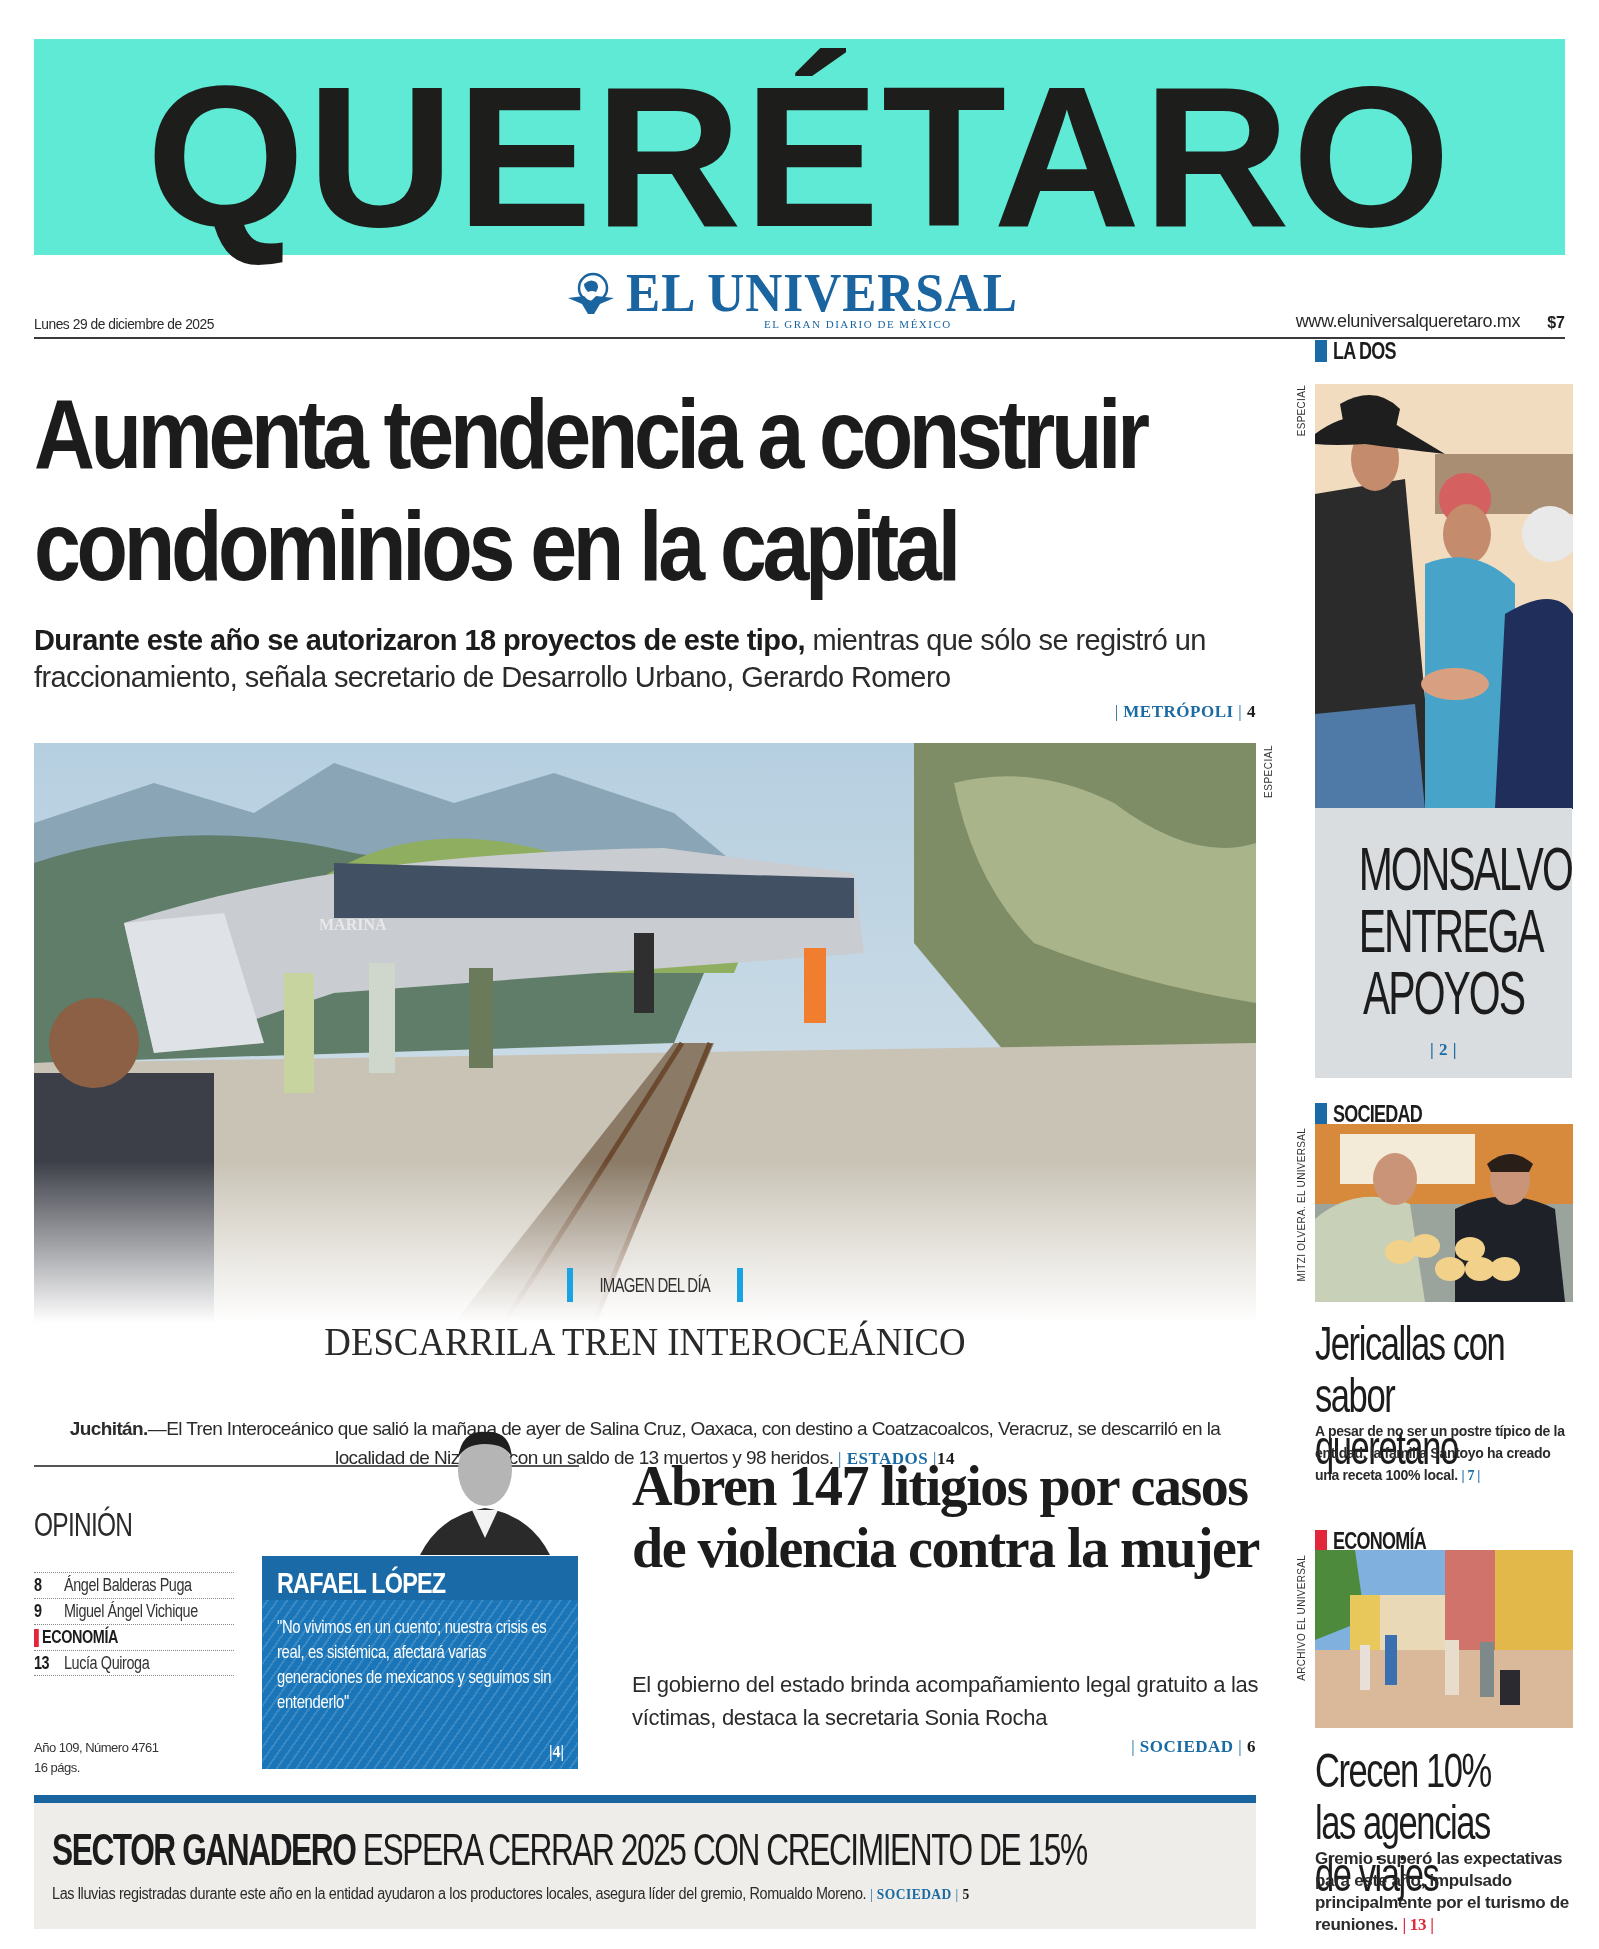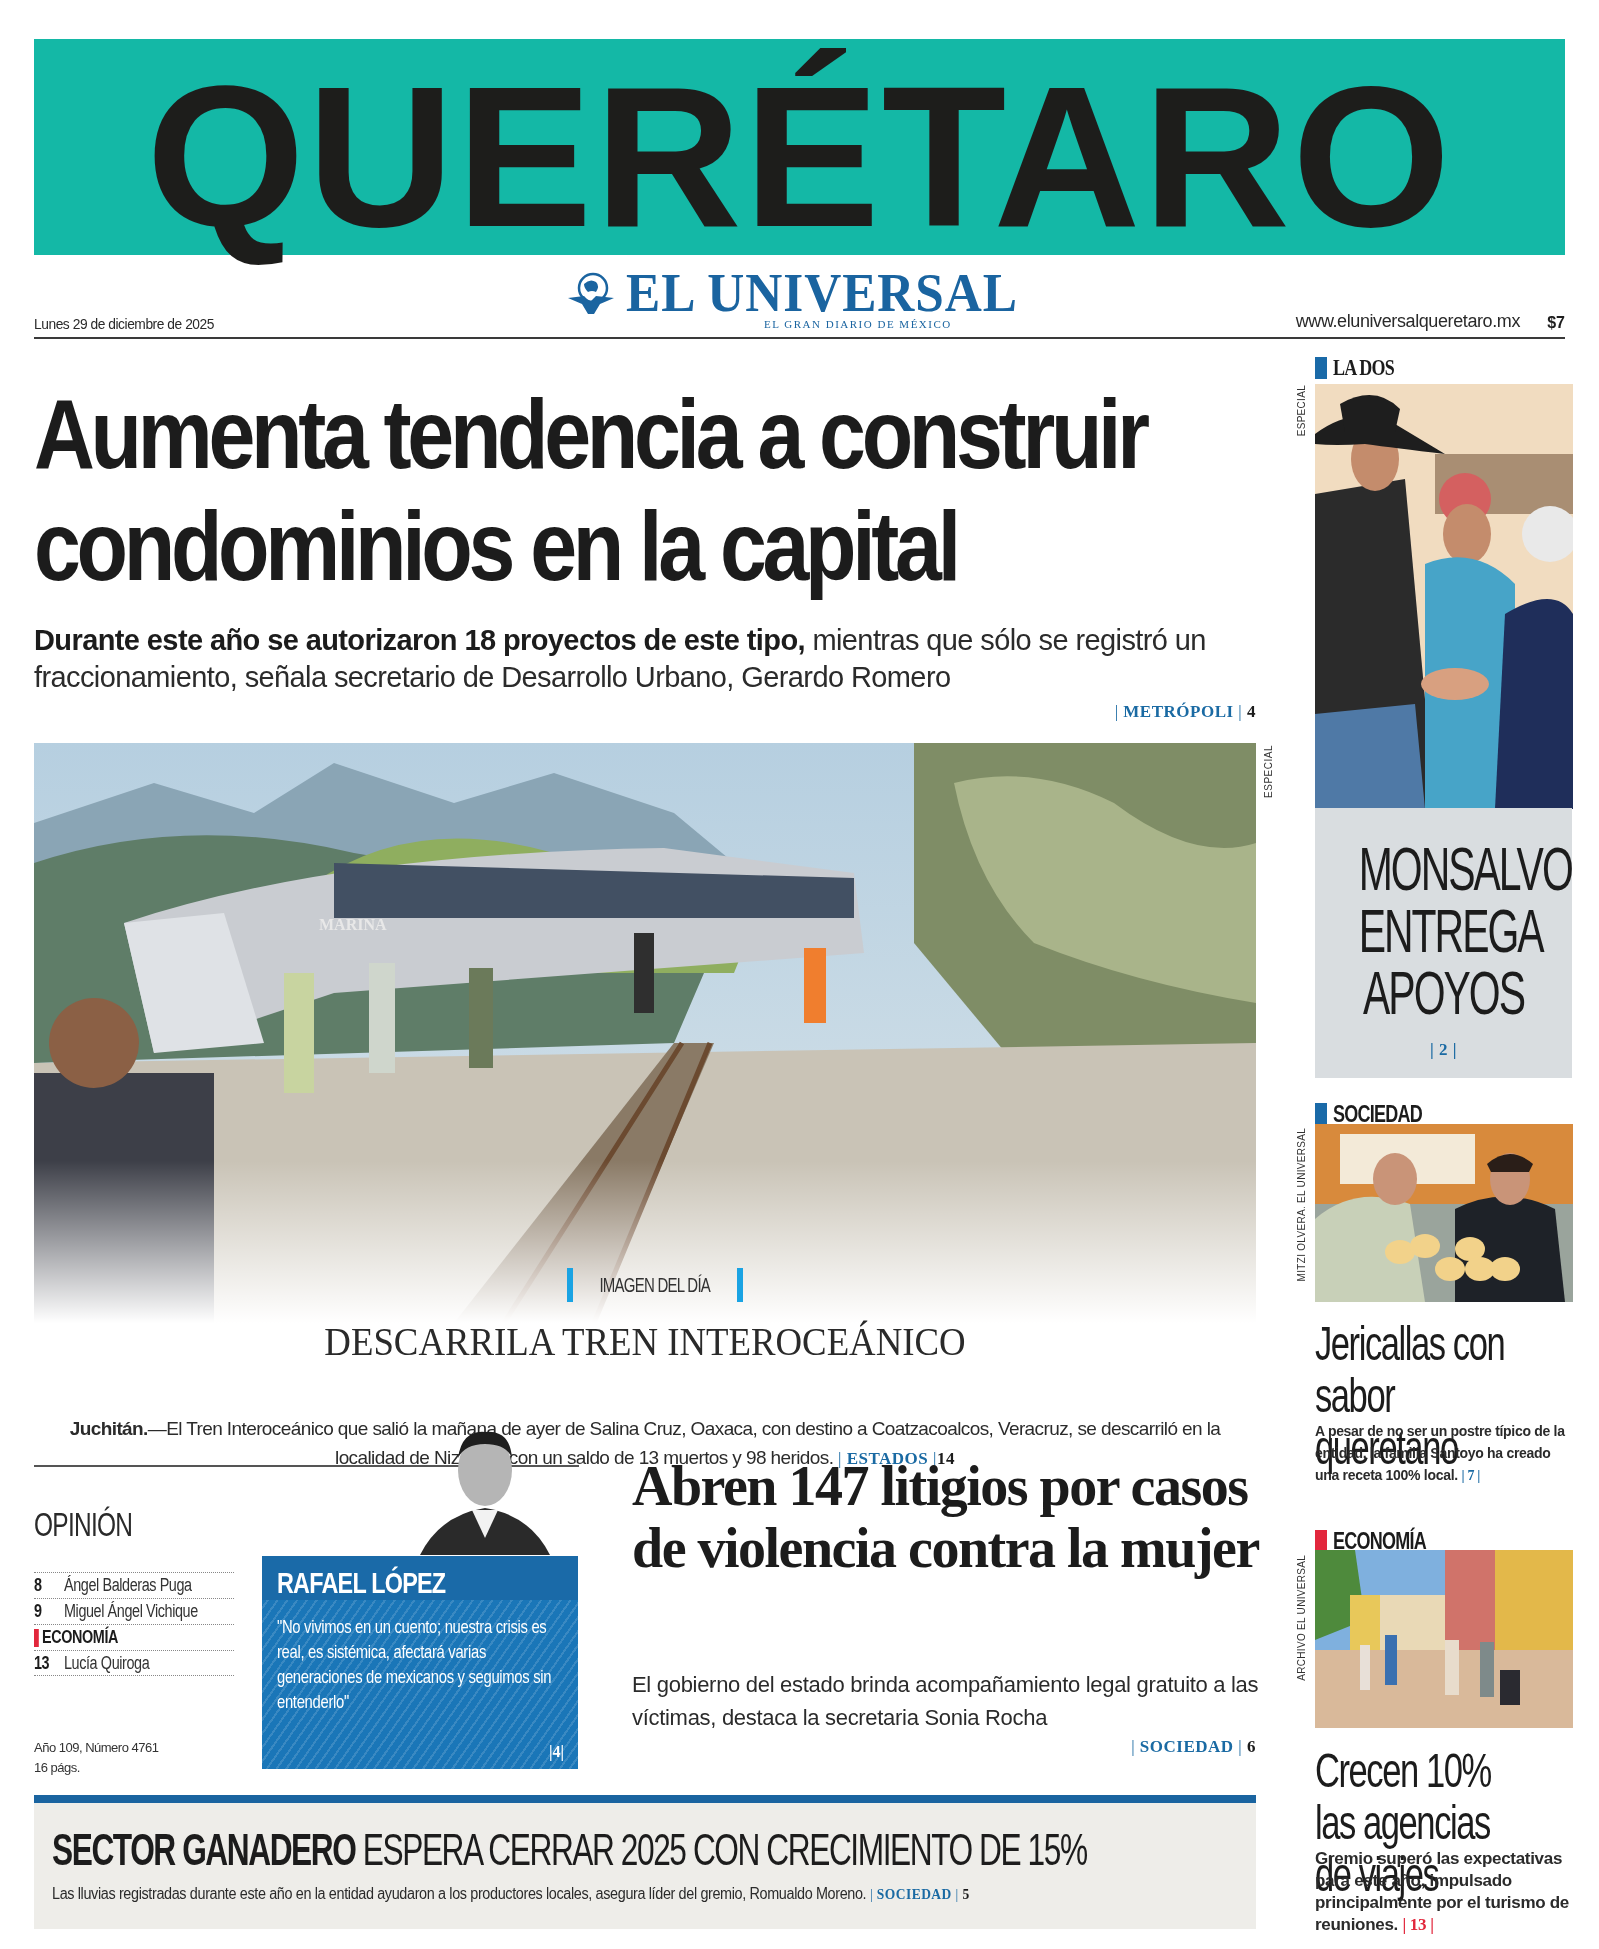--- a/index.html
+++ b/index.html
@@ -2,21 +2,21 @@
 <html><head>
 <meta charset="utf-8">
 <style>
   * { box-sizing: border-box; margin: 0; padding: 0; }
   html, body { width: 1599px; height: 1949px; background: #ffffff; overflow: hidden; }
   body { position: relative; font-family: "Liberation Sans", sans-serif; color: #1e1e1e; }
 
   .abs { position: absolute; }
 
   
-  #masthead { left: 34px; top: 39px; width: 1531px; height: 216px; background: #14b8a6; }
+  #masthead { left: 34px; top: 39px; width: 1531px; height: 216px; background: #5eead4; }
   #masthead-title {
     position: absolute; left: 0; right: 0; top: 18px; text-align: center;
     font-family: "Liberation Sans", sans-serif; font-weight: 900; font-size: 200px;
     letter-spacing: 2px; line-height: 1; color: #1d1d1b;
     transform: scaleX(1.02);
   }
 
   
   #logo-row { left: 34px; top: 262px; width: 1531px; height: 72px; }
   #date-label { position: absolute; left: 0; bottom: 2px; font-size: 15px; color: #2a2a2a; letter-spacing: -0.5px; transform: scaleX(0.92); transform-origin: left; }
@@ -88,21 +88,21 @@
   #banner-title b { font-weight: 700; }
   #banner-text { position: absolute; left: 18px; top: 82px; font-size: 16px; color: #2b2b2b; letter-spacing: -0.4px; transform: scaleX(0.9); transform-origin: left; white-space: nowrap; }
   #banner-text .section-ref { font-size: 15px; }
 
   
   .side-label { display: flex; align-items: center; gap: 6px; font-size: 24px; font-weight: 700; color: #1c1c1c; letter-spacing: -1px; }
   .side-label .mark { width: 12px; height: 22px; display: inline-block; }
   .side-label .lbl { transform: scaleX(0.75); transform-origin: left; white-space: nowrap; }
   .side-credit { font-size: 10px; color: #333; writing-mode: vertical-rl; transform: rotate(180deg); letter-spacing: 0.3px; white-space: nowrap; }
 
-  #ladoss-label { left: 1315px; top: 354px; font-family: Liberation Serif, serif; }
+  #ladoss-label { left: 1315px; top: 337px; }
   #ladoss-credit { left: 1296px; top: 385px; }
   #ladoss-photo { left: 1315px; top: 384px; width: 258px; height: 425px; overflow: hidden; }
   #ladoss-box { left: 1315px; top: 808px; width: 257px; height: 270px; background: #d9dde0; }
   #ladoss-title { position: absolute; left: 0; right: 0; top: 30px; text-align: center; font-size: 62px; line-height: 62px; color: #1c1c1c; letter-spacing: -3px; transform: scaleX(0.66); }
   #ladoss-ref { position: absolute; left: 0; right: 0; top: 232px; text-align: center; }
 
   #soc-label { left: 1315px; top: 1100px; }
   #soc-credit { left: 1296px; top: 1128px; }
   #soc-photo { left: 1315px; top: 1124px; width: 258px; height: 178px; overflow: hidden; }
   #soc-title { left: 1315px; top: 1318px; width: 280px; font-size: 48px; line-height: 52px; color: #1c1c1c; letter-spacing: -2px; transform: scaleX(0.72); transform-origin: left; }

